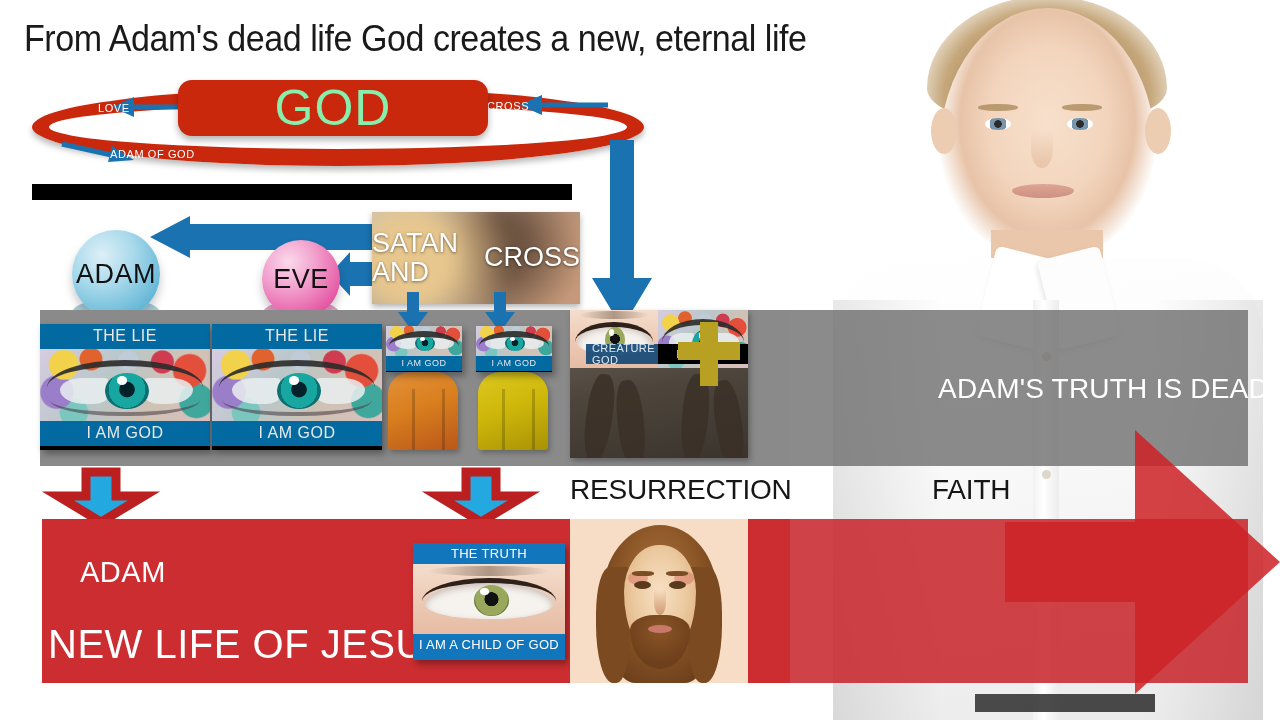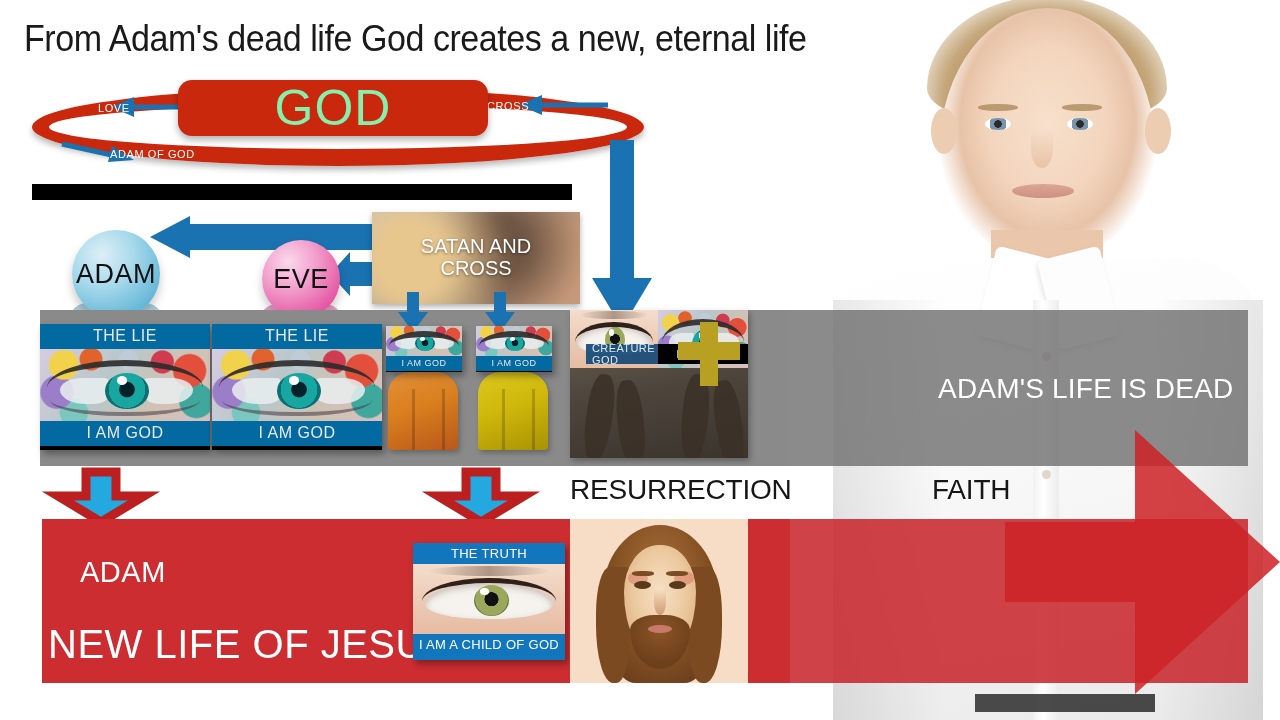--- a/index.html
+++ b/index.html
@@ -115,22 +115,22 @@
     background:#9aa0a6;
   }
   .satan-blur{position:absolute;inset:-12px;filter:blur(7px);
     background:
       radial-gradient(circle at 22% 52%, #e8c78e 0 20%, rgba(232,199,142,0) 52%),
       radial-gradient(circle at 60% 40%, #6d5442 0 18%, rgba(109,84,66,0) 55%),
       radial-gradient(circle at 84% 58%, #c79a7a 0 22%, rgba(199,154,122,0) 60%),
       linear-gradient(150deg,#c9cdd2 0%, #8d9298 45%, #5c5148 100%);}
   .satan-box .cap{
     position:relative;z-index:2;width:100%;height:100%;
-    display:flex;flex-direction:column;align-items:center;justify-content:center;
-    color:#fff;font-size:20px;line-height:1.08;text-shadow:0 1px 3px rgba(0,0,0,.5);}
+    display:flex;flex-direction:row;align-items:center;justify-content:center;
+    color:#fff;font-size:27px;line-height:1.08;text-shadow:0 1px 3px rgba(0,0,0,.5);}
 
   
   .gray-band{position:absolute;left:40px;top:310px;width:1208px;height:156px;background:#8a8a8a;}
   .gray-band.trans{background:rgba(110,110,110,.80);}
 
   
   .eye-card{position:absolute;box-shadow:3px 4px 7px rgba(0,0,0,.35);overflow:hidden;background:#000;}
   .eye-card .hdr,.eye-card .ftr{background:#0369a1;color:#e9e9e9;text-align:center;font-size:16px;letter-spacing:.5px;line-height:1.55;}
   .eye-art{position:relative;width:100%;background:#bbb;overflow:hidden;}
   .eye-art .mosaic{position:absolute;inset:0;
@@ -434,21 +434,21 @@
     <div class="cb-hand" style="left:112px;top:64px;transform:rotate(5deg)"></div>
     <div class="cb-hand" style="left:146px;top:70px;transform:rotate(-8deg)"></div>
 
     <div class="gold-cross" style="left:108px;top:12px;width:62px;height:64px">
       <div class="v" style="left:22px;top:0;width:18px;height:64px"></div>
       <div class="h" style="left:0;top:20px;width:62px;height:18px"></div>
     </div>
   </div>
 
 
-  <div class="lbl-dead">ADAM'S LIFE IS DEAD</div>
+  <div class="lbl-dead">ADAM'S TRUTH IS DEAD</div>
 
   <svg class="arrow-svg" style="left:58px;top:472px;width:86px;height:50px">
     <polygon points="28,0 58,0 58,24 86,24 43,50 0,24 28,24" fill="#23a8e0" stroke="#bb1f1f" stroke-width="9"></polygon>
   </svg>
   <svg class="arrow-svg" style="left:438px;top:472px;width:86px;height:50px">
     <polygon points="28,0 58,0 58,24 86,24 43,50 0,24 28,24" fill="#23a8e0" stroke="#bb1f1f" stroke-width="9"></polygon>
   </svg>
 
   <div class="lbl-res">RESURRECTION</div>
   <div class="lbl-faith">FAITH</div>

